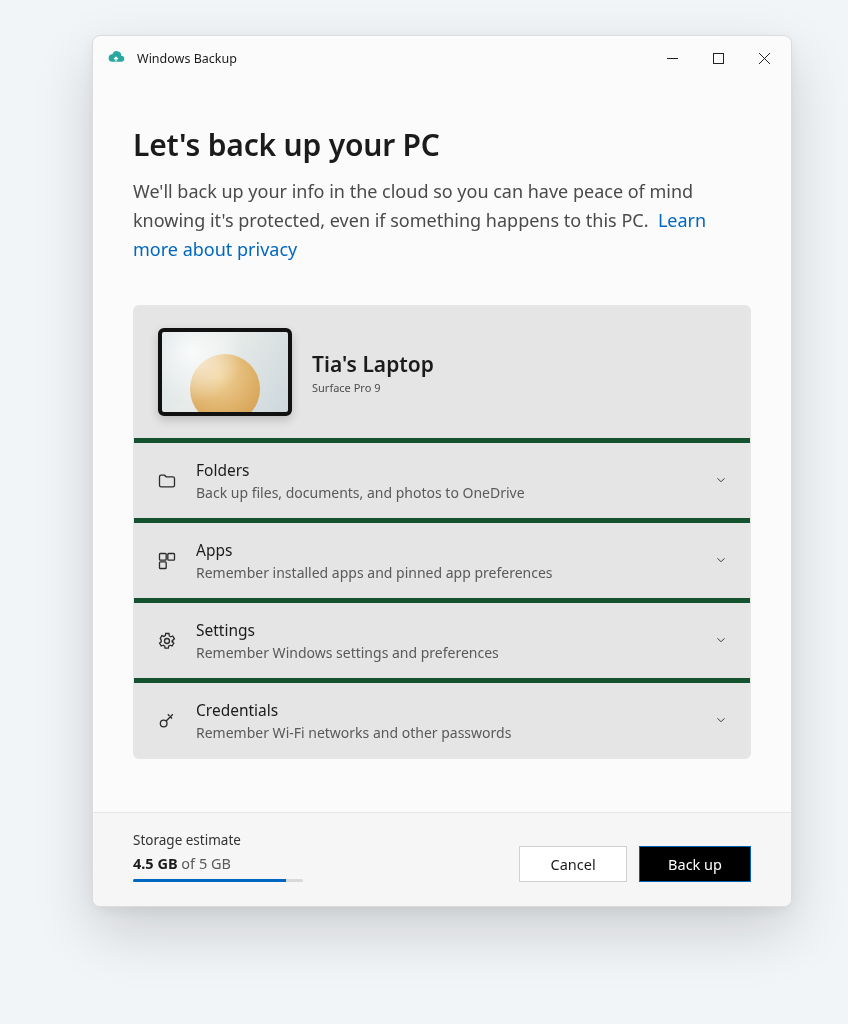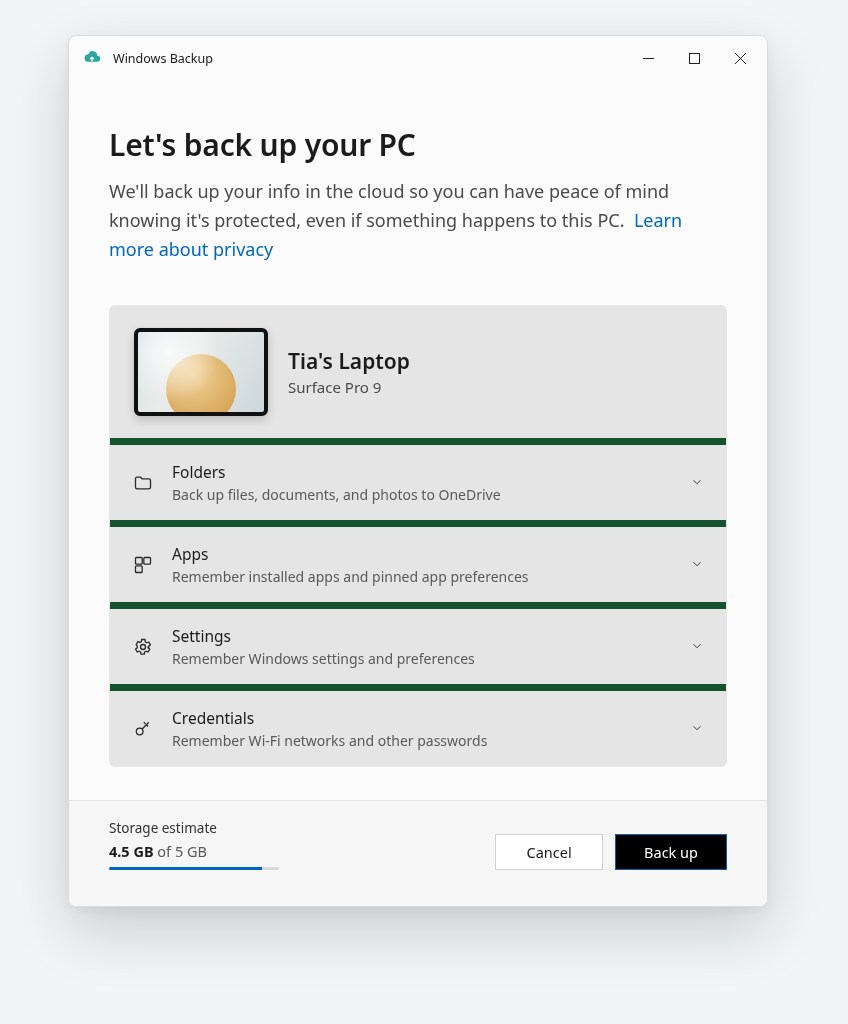--- a/index.html
+++ b/index.html
@@ -5,21 +5,21 @@
   * { box-sizing: border-box; margin: 0; padding: 0; }
   html, body {
     width: 848px; height: 1024px;
     background: #f2f5f8;
     font-family: "Segoe UI", system-ui, -apple-system, sans-serif;
     color: #1b1b1b;
     -webkit-font-smoothing: antialiased;
   }
   .window {
     position: absolute;
-    left: 68px; top: 35px;
+    left: 92px; top: 35px;
     width: 700px; height: 872px;
     background: #fbfbfb;
     border: 1px solid #dcdcdc;
     border-radius: 8px;
     box-shadow: 0 24px 60px rgba(0,0,0,.16), 0 4px 12px rgba(0,0,0,.05);
     display: flex;
     flex-direction: column;
     overflow: hidden;
   }
 
@@ -98,24 +98,24 @@
   }
   .device-thumb::before { 
     width:70px; height:70px; left:28px; top:22px;
     background: radial-gradient(circle at 40% 30%, #f1d39a 0%, #d9a85c 70%);
   }
   .device-thumb::after { 
     width:120px; height:120px; left:-30px; top:-40px;
     background: radial-gradient(circle,#ffffffcc 0%, transparent 60%);
   }
   .device-text .name { font-size: 21px; font-weight:600; }
-  .device-text .model { font-size:15px; color:#4b4b4b; margin-top:2px; }
+  .device-text .model { font-size:11px; color:#4b4b4b; margin-top:2px; }
 
   .sect {
-    border-top: 7px solid #14532d;
+    border-top: 5px solid #14532d;
     padding: 16px 22px 16px 22px;
     display:flex;
     align-items:center;
     gap: 18px;
   }
   .sect-icon {
     width:22px; height:22px;
     display:flex; align-items:center; justify-content:center;
     color:#2b2b2b;
     flex:0 0 auto;
@@ -124,21 +124,21 @@
   .sect-title { font-size:15.5px; color:#1b1b1b; }
   .sect-desc  { font-size:14px; color:#5a5a5a; margin-top:2px; }
   .chev { flex:0 0 auto; }
   .chev svg { width:14px; height:14px; stroke:#2b2b2b; stroke-width:1.6; fill:none; }
 
   
   .footer {
     flex: 0 0 auto;
     border-top: 1px solid #e5e5e5;
     background: #f6f6f6;
-    padding: 18px 40px 36px 40px;
+    padding: 18px 40px 24px 40px;
     display:flex;
     align-items:flex-end;
     gap: 20px;
   }
   .storage { flex:0 0 auto; }
   .storage-label { font-size:13.5px; color:#333; }
   .storage-line { font-size:14.5px; margin-top:4px; }
   .storage-line .used { font-weight:700; }
   .storage-line .of { color:#5a5a5a; }
   .bar {

